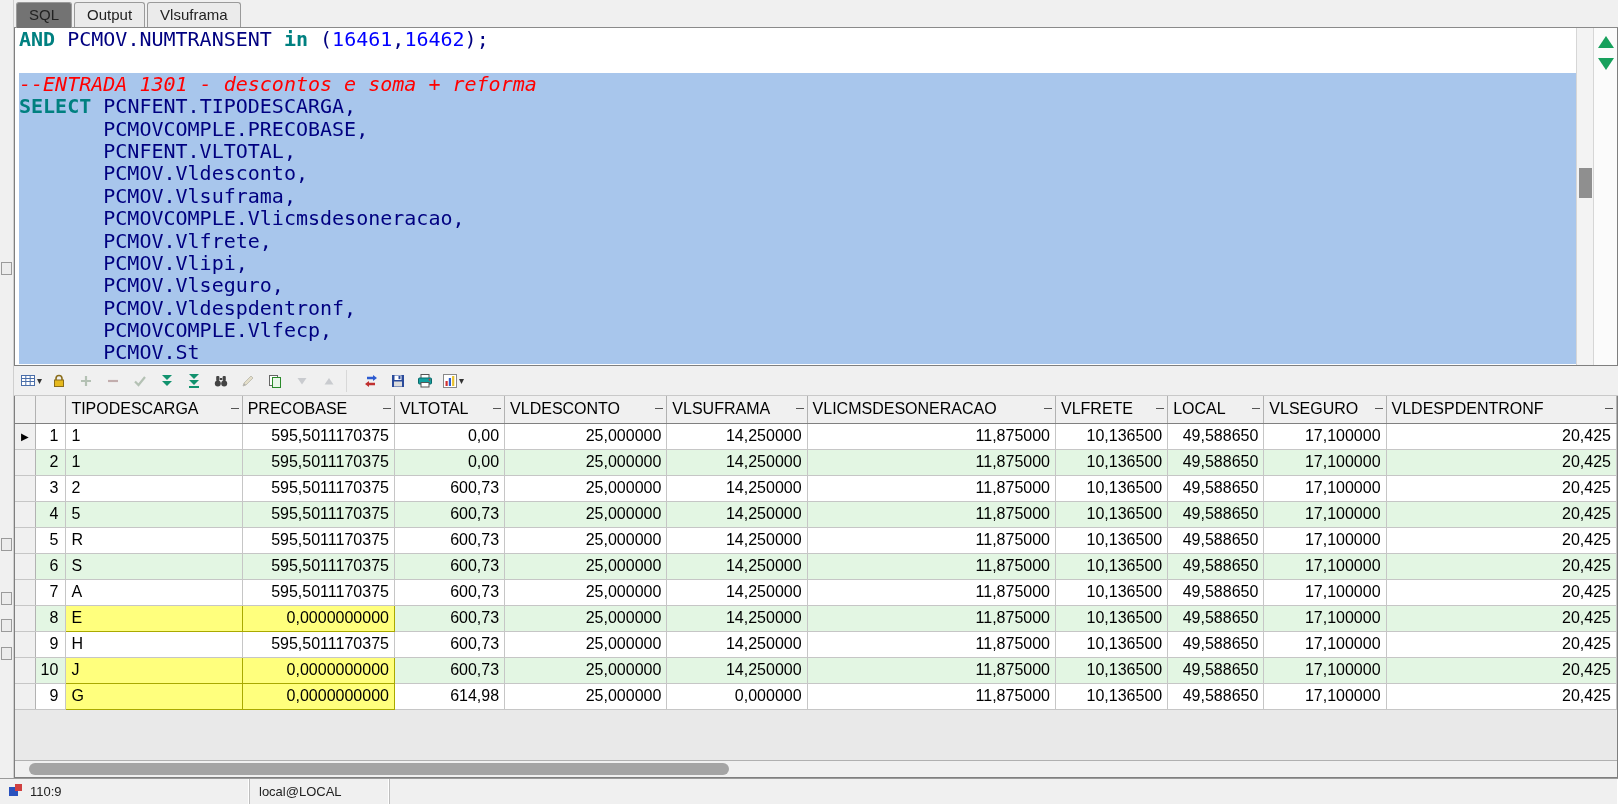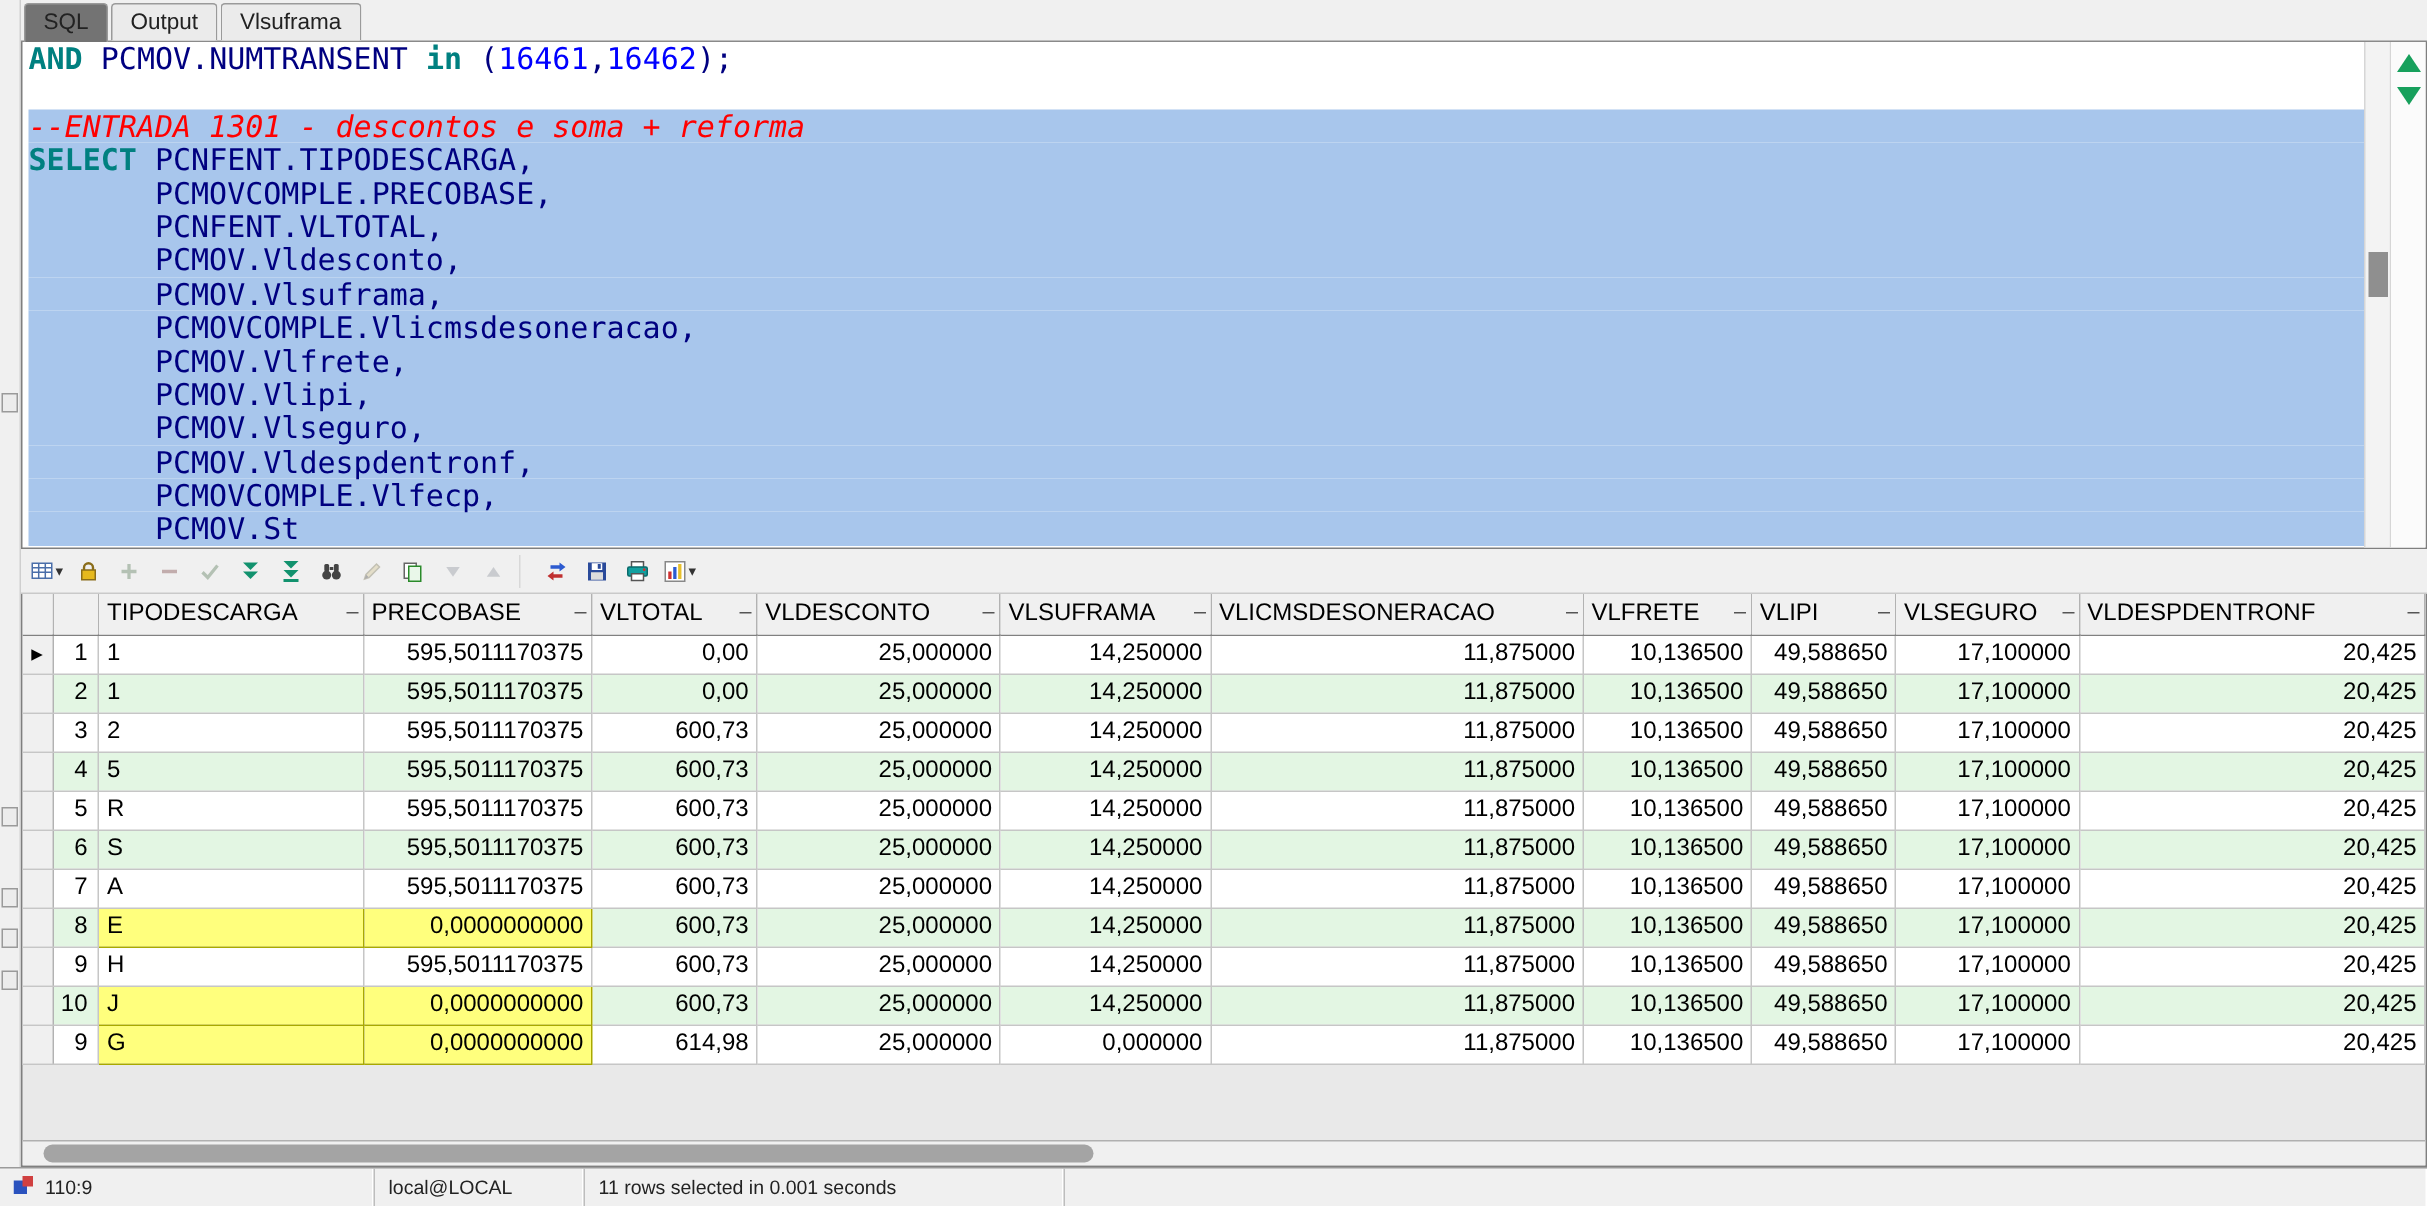--- a/index.html
+++ b/index.html
@@ -260,21 +260,21 @@
               <tr>
                 <th class="corner"></th>
                 <th class="corner"></th>
                 <th><span>TIPODESCARGA</span><span class="dash"></span></th>
                 <th><span>PRECOBASE</span><span class="dash"></span></th>
                 <th><span>VLTOTAL</span><span class="dash"></span></th>
                 <th><span>VLDESCONTO</span><span class="dash"></span></th>
                 <th><span>VLSUFRAMA</span><span class="dash"></span></th>
                 <th><span>VLICMSDESONERACAO</span><span class="dash"></span></th>
                 <th><span>VLFRETE</span><span class="dash"></span></th>
-                <th><span>VLIPI</span><span class="dash"></span></th>
+                <th><span>LOCAL</span><span class="dash"></span></th>
                 <th><span>VLSEGURO</span><span class="dash"></span></th>
                 <th><span>VLDESPDENTRONF</span><span class="dash"></span></th>
               </tr>
             </thead>
             <tbody>
               <tr>
                 <td class="marker">▶</td>
                 <td class="rownum">1</td>
                 <td style="text-align: left;">1</td>
                 <td style="text-align: right;">595,5011170375</td>
@@ -443,18 +443,15 @@
         <svg width="14" height="13" viewBox="0 0 14 13">
             <rect x="0" y="3" width="9" height="9" fill="#2a52be"></rect>
             <rect x="6" y="0" width="7" height="7" fill="#d04040"></rect>
           </svg>
       </span>
       <span>110:9</span>
     </div>
     <div class="spanel conn">
       <span>local@LOCAL</span>
     </div>
-    <div class="spanel msg">
-      <span>11 rows selected in 0.001 seconds</span>
-    </div>
     <div class="spanel rest"></div>
   </div>
 </div>
 
 </body></html>

